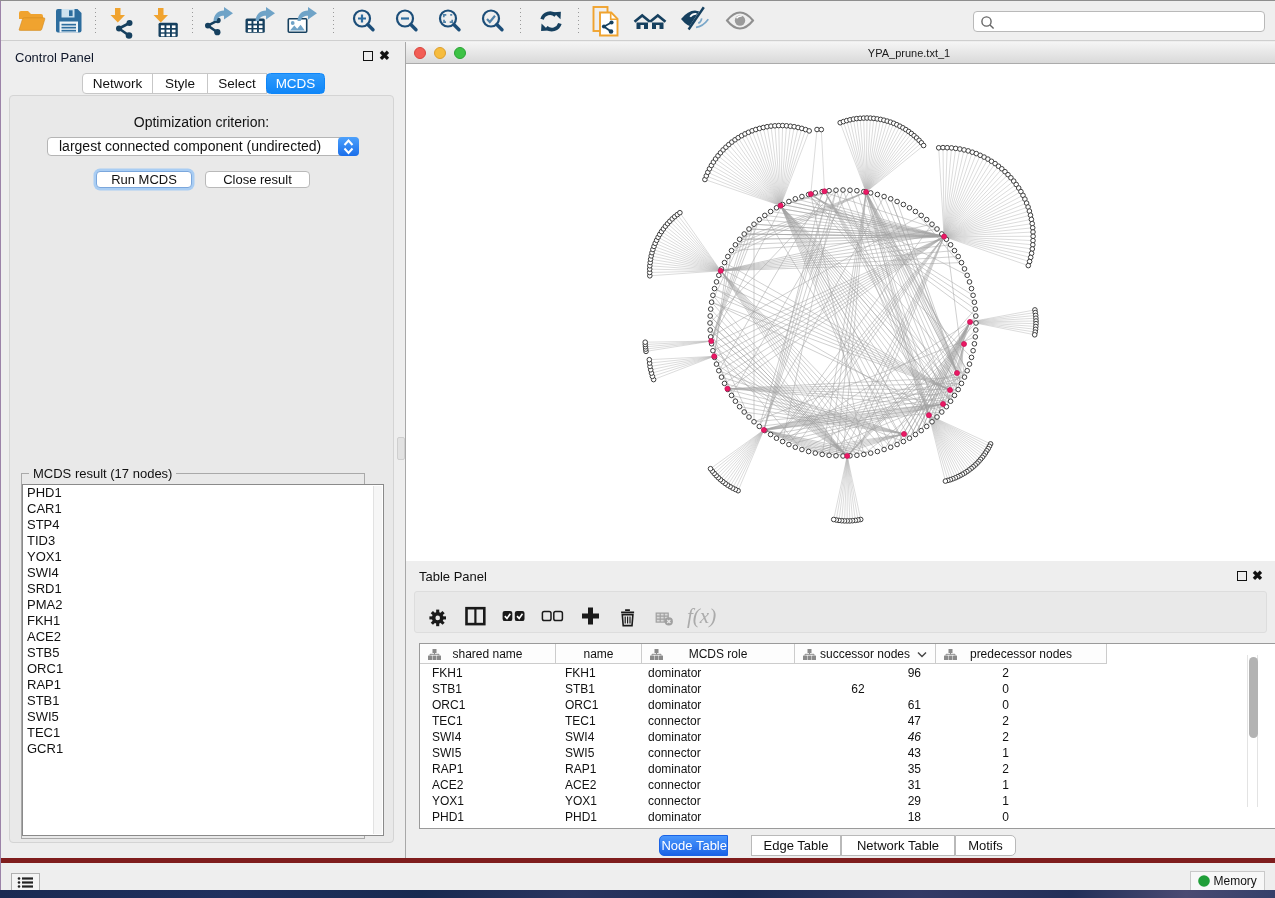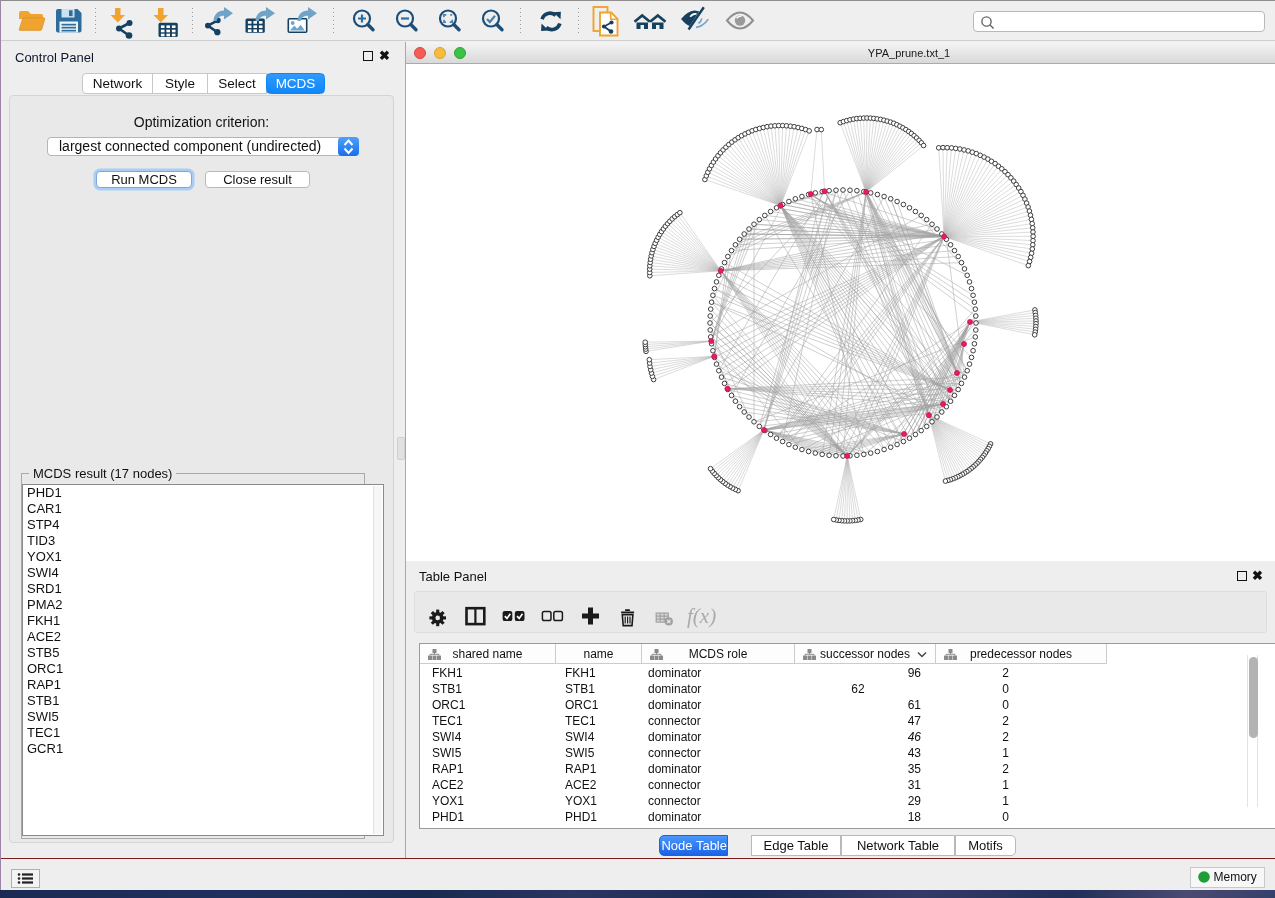--- a/index.html
+++ b/index.html
@@ -59,21 +59,21 @@
   border-bottom:1px solid #cccccc; font-size:12px; color:#111; }
 .thcell { position:absolute; top:0; height:20px; border-right:1px solid #cccccc; text-align:center; line-height:20px; }
 .trow { position:absolute; font-size:12px; color:#111; height:16px; line-height:16px; }
 .tscroll { position:absolute; left:827px; top:11px; width:11px; height:152px; border-left:1px solid #e3e3e3; border-right:1px solid #e3e3e3; }
 .tthumb { position:absolute; left:1px; top:2px; width:9px; height:81px; background:#b3b3b3; border-radius:5px; }
 .seg { position:absolute; top:274px; left:253px; height:21px; font-size:13px; }
 .segitem { position:absolute; top:0; height:21px; background:#fff; border:1px solid #b9b9b9;
   text-align:center; line-height:20px; color:#111; }
 
 .statusbar { position:absolute; left:0; top:858px; width:1275px; height:20px; background:#eeeeee;
-  border-top:1px solid #7f1d1d; }
+  border-top:5px solid #7f1d1d; }
 .menu-btn { position:absolute; left:11px; top:10px; width:29px; height:19px; background:#f4f4f4;
   border:1px solid #b0b0b0; }
 .mem-btn { position:absolute; right:10px; top:8px; width:75px; height:21px; background:#f7f7f7;
   border:1px solid #c9c9c9; font-size:12px; color:#111; line-height:19px; text-align:center; }
 .deskstrip { position:absolute; left:0; top:890px; width:1275px; height:8px;
   background:linear-gradient(90deg,#1a2a52 0%,#20305e 18%,#182a50 33%,#2a3560 45%,#1b2b53 58%,#343a66 72%,#222f58 84%,#4a4a72 93%,#35406a 100%); }
 .pline { position:absolute; z-index:6; left:0; top:1px; width:1px; height:889px; background:#9c83a8; }
 .splitv { position:absolute; left:405px; top:42px; width:1px; height:816px; background:#a8a8a8; }
 .grip { position:absolute; z-index:6; left:397px; top:437px; width:8px; height:23px; background:#e2e2e2; border:1px solid #cfcfcf; border-radius:2px; }
 .hgrip { position:absolute; left:836px; top:556px; width:8px; height:5px; background:#dcdcdc; border:1px solid #c4c4c4; border-radius:2px; }

